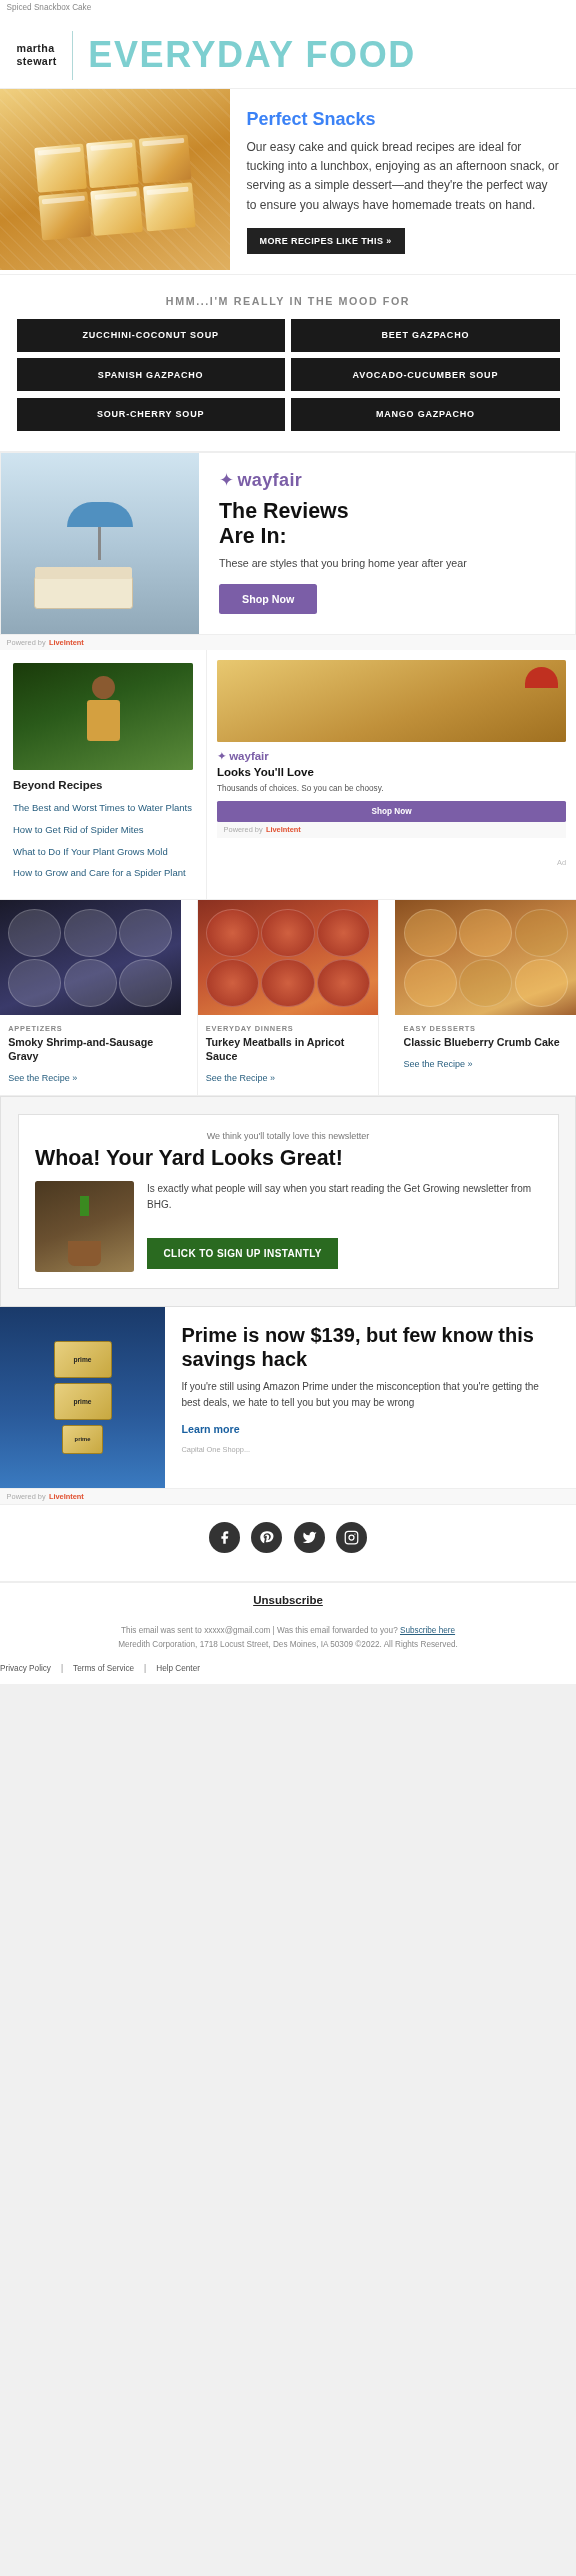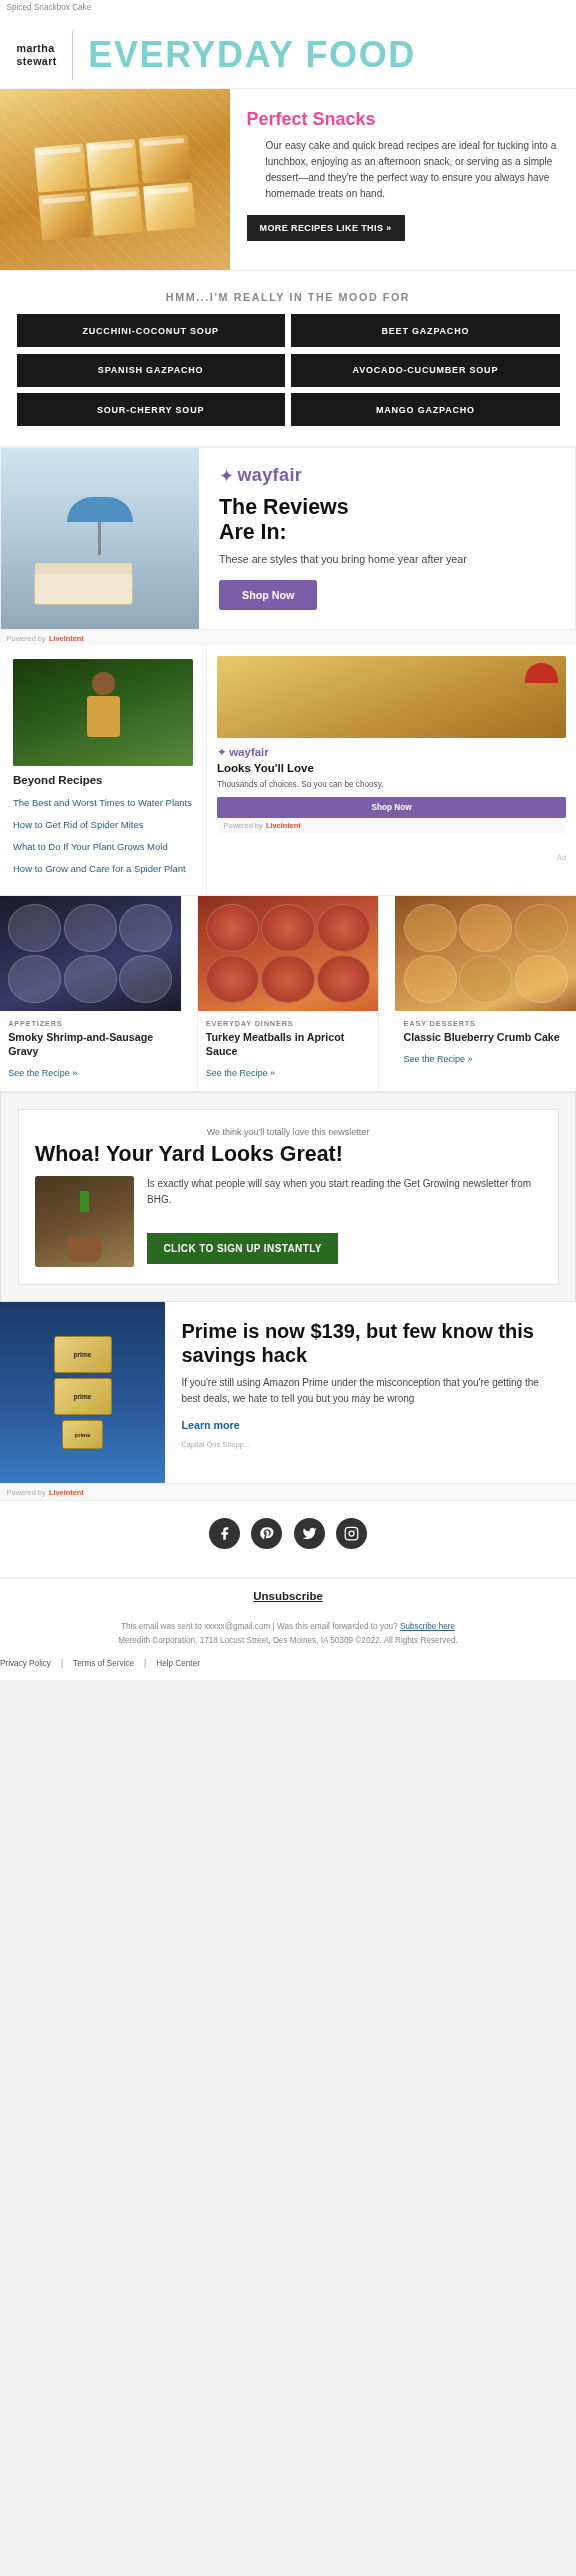--- a/index.html
+++ b/index.html
@@ -115,29 +115,28 @@
       background: linear-gradient(135deg, #fff8e0 0%, #f0d080 40%, #e0a840 100%);
     }
 
     .hero-text {
       padding: 20px 16.5px;
       flex: 1;
     }
     .hero-text h2 {
       font-size: 18px;
       font-weight: bold;
-      color: #ec4899;
+      color: #3b82f6;
       margin-bottom: 8.2px;
     }
     .hero-text p {
-      font-size: 10px;
+      font-size: 12px;
       color: #444;
       line-height: 1.6;
       margin-bottom: 13px;
-      margin-left: 19px;
     }
     .btn-dark {
       display: inline-block;
       background: #222;
       color: #fff;
       font-size: 9px;
       font-weight: bold;
       padding: 8.2px 13px;
       text-decoration: none;
       letter-spacing: 0.4px;

